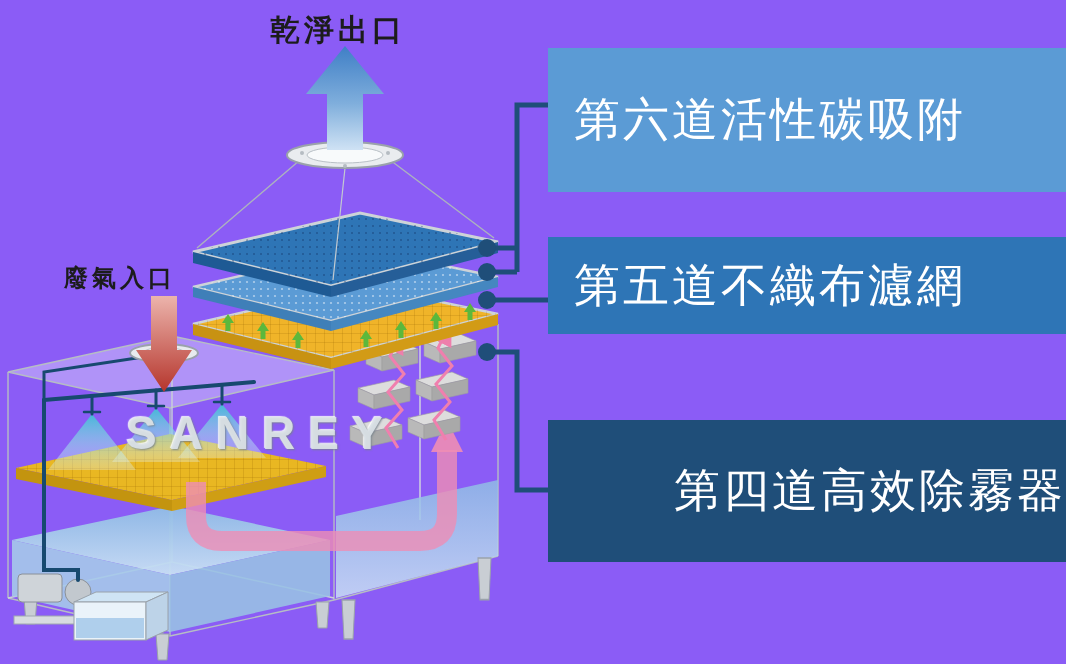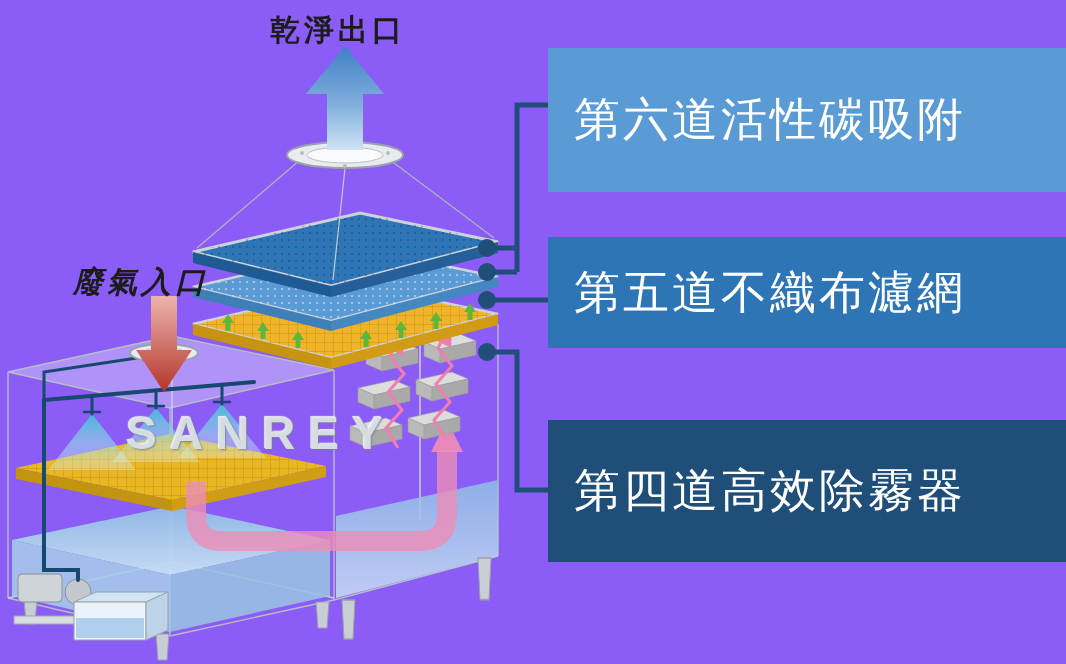--- a/index.html
+++ b/index.html
@@ -3,34 +3,34 @@
 <meta charset="utf-8">
 <style>
   html,body{margin:0;padding:0;background:#fff;}
   .canvas{
     position:relative;width:1066px;height:664px;background:#8b5cf6;overflow:hidden;
     font-family:"Liberation Sans","DejaVu Sans",sans-serif;
   }
   svg.machine{position:absolute;left:0;top:0;width:1066px;height:664px;}
   .lbl{position:absolute;color:#1c1c1c;font-weight:600;letter-spacing:4px;white-space:nowrap;}
   .lbl-clean{left:270px;top:10px;font-size:30px;}
-  .lbl-waste{left:73px;top:262px;font-size:30px;font-style:italic;}
+  .lbl-waste{left:64px;top:262px;font-size:24px;}
   .watermark{
     position:absolute;left:126px;top:406px;font-size:46px;font-weight:700;letter-spacing:13px;
     color:rgba(222,228,233,0.9);
     text-shadow:1px 1px 2px rgba(120,130,140,0.85), -1px -1px 1px rgba(255,255,255,0.9);
     white-space:nowrap;
   }
   .callout{
     position:absolute;left:548px;width:518px;display:flex;align-items:center;
     color:#ffffff;padding-left:26px;box-sizing:border-box;
     font-size:46px;font-weight:500;letter-spacing:3px;white-space:nowrap;
   }
   .c1{top:48px;height:144px;background:#5B9BD5;}
-  .c2{top:237px;height:111px;background:#2E75B6;}
+  .c2{top:237px;height:97px;background:#2E75B6;}
   .c3{top:420px;height:142px;background:#1F4E79;}
 </style>
 </head>
 <body>
 
 <div class="canvas">
 
   <svg class="machine" viewBox="0 0 1066 664" xmlns="http://www.w3.org/2000/svg">
     <defs>
       <linearGradient id="gUp" x1="0" y1="0" x2="0" y2="1">
@@ -225,17 +225,17 @@
   <div class="lbl lbl-waste">廢氣入口</div>
 
   <div class="watermark">SANREY</div>
 
   <div class="callout c1" style="background: rgb(91, 155, 213); text-align: center;">
     <span>第六道活性碳吸附</span>
   </div>
   <div class="callout c2" style="background: rgb(46, 117, 182);">
     <span>第五道不織布濾網</span>
   </div>
-  <div class="callout c3" style="background: rgb(31, 78, 121);">
+  <div class="callout c3" style="background: rgb(31, 78, 121); justify-content: flex-end;">
     <span>第四道高效除霧器</span>
   </div>
 
 </div>
 
 </body></html>

